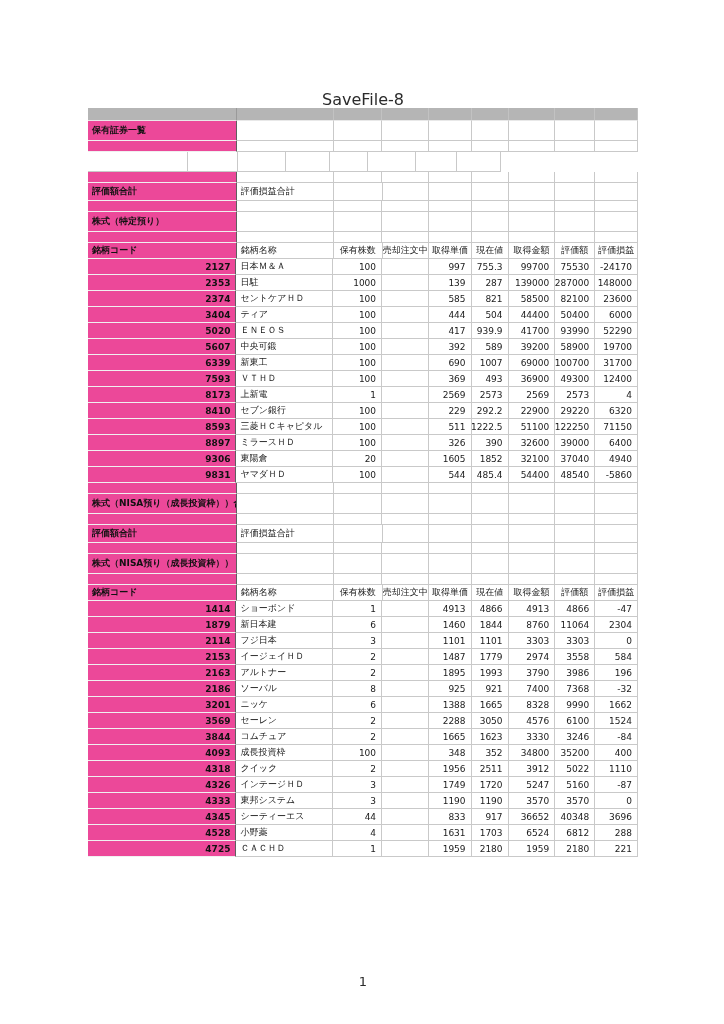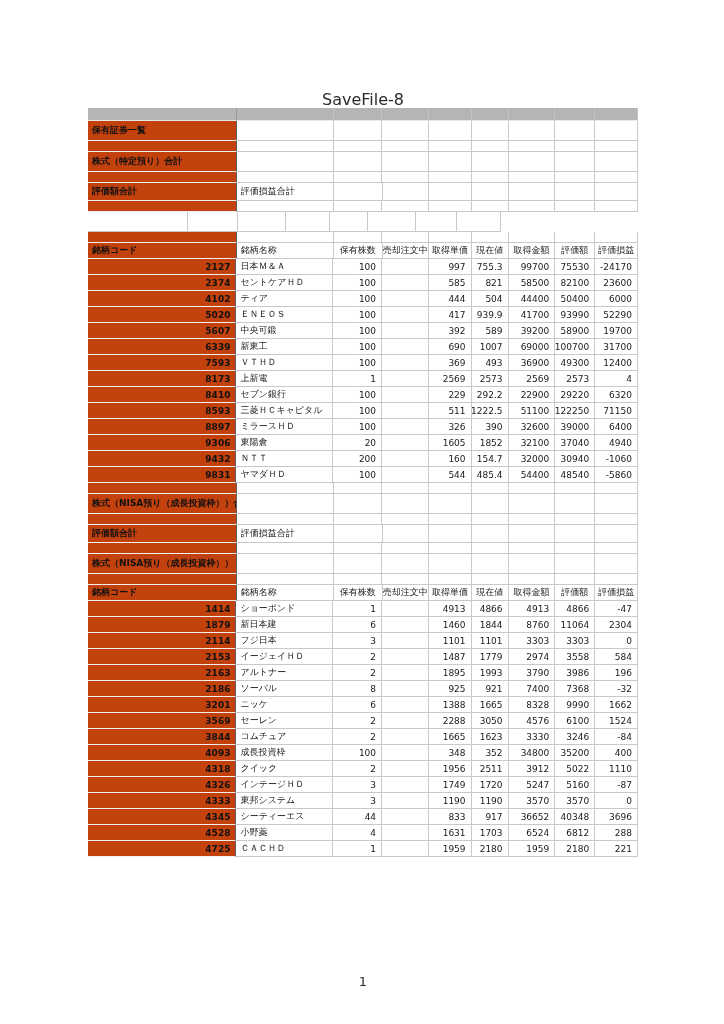--- a/index.html
+++ b/index.html
@@ -20,21 +20,21 @@
     box-sizing:border-box; overflow:hidden; white-space:nowrap;
     display:flex; align-items:center; font-size:9px;
     background:#ffffff;
     border-right:1px solid #c9c9c9; border-bottom:1px solid #c9c9c9;
   }
   
   .c0{width:153px}.c1{width:100px}.c2{width:50px}.c3{width:48px}
   .c4{width:44px}.c5{width:38px}.c6{width:48px}.c7{width:41px}.c8{width:44px}
   
   .col0 {
-    background:#c2410c; border-right:1px solid #5f5f5f;
+    background:#ec4899; border-right:1px solid #5f5f5f;
     border-bottom:1px solid #f0f0f0; font-weight:bold; color:#111111;
   }
   
   .r-band .cell { height:13px; background:#b5b5b5; border-right:1px solid #c2c2c2; border-bottom:1px solid #e8e8e8; }
   .r-band .col0 { border-right:1px solid #9a9a9a; }
   
   .r-label  .cell{height:20px}
   .r-spacer .cell{height:11px}
   .r-sum    .cell{height:18px}
   .r-head   .cell{height:16px}
@@ -82,21 +82,20 @@
       <div class="cell c1"></div>
       <div class="cell c2"></div>
       <div class="cell c3"></div>
       <div class="cell c4"></div>
       <div class="cell c5"></div>
       <div class="cell c6"></div>
       <div class="cell c7"></div>
       <div class="cell c8"></div>
     </div>
     <div class="row r-label">
-      <div class="cell c0 col0 al">株式（特定預り）合計</div>
       <div class="cell c1"></div>
       <div class="cell c2"></div>
       <div class="cell c3"></div>
       <div class="cell c4"></div>
       <div class="cell c5"></div>
       <div class="cell c6"></div>
       <div class="cell c7"></div>
       <div class="cell c8"></div>
     </div>
     <div class="row r-spacer">
@@ -126,20 +125,21 @@
       <div class="cell c1"></div>
       <div class="cell c2"></div>
       <div class="cell c3"></div>
       <div class="cell c4"></div>
       <div class="cell c5"></div>
       <div class="cell c6"></div>
       <div class="cell c7"></div>
       <div class="cell c8"></div>
     </div>
     <div class="row r-label">
+      <div class="cell c0 col0 al">株式（特定預り）</div>
       <div class="cell c1"></div>
       <div class="cell c2"></div>
       <div class="cell c3"></div>
       <div class="cell c4"></div>
       <div class="cell c5"></div>
       <div class="cell c6"></div>
       <div class="cell c7"></div>
       <div class="cell c8"></div>
     </div>
     <div class="row r-spacer">
@@ -169,32 +169,43 @@
       <div class="cell c1 al">日本Ｍ＆Ａ</div>
       <div class="cell c2 ar qty">100</div>
       <div class="cell c3 ar"></div>
       <div class="cell c4 ar">997</div>
       <div class="cell c5 ar">755.3</div>
       <div class="cell c6 ar">99700</div>
       <div class="cell c7 ar">75530</div>
       <div class="cell c8 ar">-24170</div>
     </div>
     <div class="row r-data">
+      <div class="cell c0 col0 ar">2353</div>
+      <div class="cell c1 al">日駐</div>
+      <div class="cell c2 ar qty">1000</div>
+      <div class="cell c3 ar"></div>
+      <div class="cell c4 ar">139</div>
+      <div class="cell c5 ar">287</div>
+      <div class="cell c6 ar">139000</div>
+      <div class="cell c7 ar">287000</div>
+      <div class="cell c8 ar">148000</div>
+    </div>
+    <div class="row r-data">
       <div class="cell c0 col0 ar">2374</div>
       <div class="cell c1 al">セントケアＨＤ</div>
       <div class="cell c2 ar qty">100</div>
       <div class="cell c3 ar"></div>
       <div class="cell c4 ar">585</div>
       <div class="cell c5 ar">821</div>
       <div class="cell c6 ar">58500</div>
       <div class="cell c7 ar">82100</div>
       <div class="cell c8 ar">23600</div>
     </div>
     <div class="row r-data">
-      <div class="cell c0 col0 ar">4102</div>
+      <div class="cell c0 col0 ar">3404</div>
       <div class="cell c1 al">ティア</div>
       <div class="cell c2 ar qty">100</div>
       <div class="cell c3 ar"></div>
       <div class="cell c4 ar">444</div>
       <div class="cell c5 ar">504</div>
       <div class="cell c6 ar">44400</div>
       <div class="cell c7 ar">50400</div>
       <div class="cell c8 ar">6000</div>
     </div>
     <div class="row r-data">
@@ -288,31 +299,20 @@
     <div class="row r-data">
       <div class="cell c0 col0 ar">9306</div>
       <div class="cell c1 al">東陽倉</div>
       <div class="cell c2 ar qty">20</div>
       <div class="cell c3 ar"></div>
       <div class="cell c4 ar">1605</div>
       <div class="cell c5 ar">1852</div>
       <div class="cell c6 ar">32100</div>
       <div class="cell c7 ar">37040</div>
       <div class="cell c8 ar">4940</div>
-    </div>
-    <div class="row r-data">
-      <div class="cell c0 col0 ar">9432</div>
-      <div class="cell c1 al">ＮＴＴ</div>
-      <div class="cell c2 ar qty">200</div>
-      <div class="cell c3 ar"></div>
-      <div class="cell c4 ar">160</div>
-      <div class="cell c5 ar">154.7</div>
-      <div class="cell c6 ar">32000</div>
-      <div class="cell c7 ar">30940</div>
-      <div class="cell c8 ar">-1060</div>
     </div>
     <div class="row r-data">
       <div class="cell c0 col0 ar">9831</div>
       <div class="cell c1 al">ヤマダＨＤ</div>
       <div class="cell c2 ar qty">100</div>
       <div class="cell c3 ar"></div>
       <div class="cell c4 ar">544</div>
       <div class="cell c5 ar">485.4</div>
       <div class="cell c6 ar">54400</div>
       <div class="cell c7 ar">48540</div>

